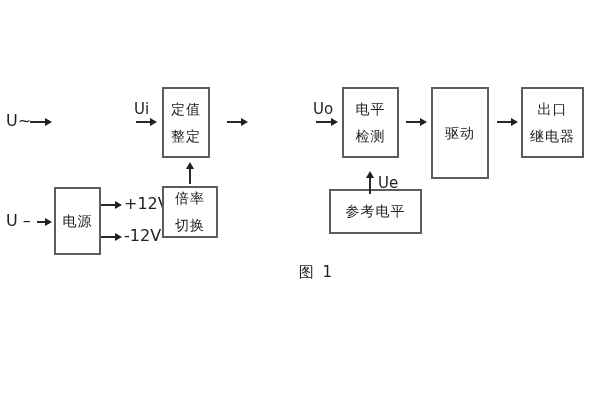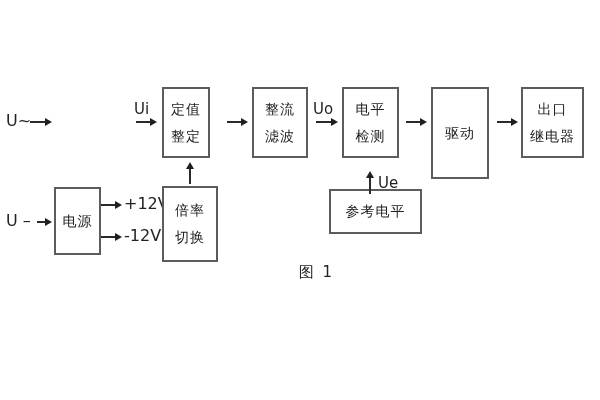--- a/index.html
+++ b/index.html
@@ -91,24 +91,20 @@
   <span class="sig" style="left:134px; top:101px;text-align:right;">Ui</span>
   <div class="arr-h" style="left:136px; top:121px; width:14px;"></div>
 
   <div class="box" style="left:162px; top:87px; width:48px; height:71px;">
     <span>定值</span>
     <span>整定</span>
   </div>
 
   <div class="arr-h" style="left:227px; top:121px; width:14px;"></div>
 
-  <div class="box" style="left:252px; top:87px; width:56px; height:71px;">
-    <span>整流</span>
-    <span>滤波</span>
-  </div>
 
   <span class="sig" style="left:313px; top:101px;">Uo</span>
   <div class="arr-h" style="left:316px; top:121px; width:15px;"></div>
 
   <div class="box" style="left:342px; top:87px; width:57px; height:71px;">
     <span>电平</span>
     <span>检测</span>
   </div>
 
   <div class="arr-h" style="left:406px; top:121px; width:14px;"></div>
@@ -130,21 +126,21 @@
   <div class="box" style="left:54px; top:187px; width:47px; height:68px;">
     <span>电源</span>
   </div>
 
   <div class="arr-h" style="left:101px; top:204px; width:14px;"></div>
   <span class="sig big" style="left:124px; top:195px;">+12V</span>
 
   <div class="arr-h" style="left:101px; top:236px; width:14px;"></div>
   <span class="sig big" style="left:124px; top:227px;">-12V</span>
 
-  <div class="box" style="left:162px; top:186px; width:56px; height:76px;">
+  <div class="box" style="left:162px; top:186px; width:56px; height:52px;">
     <span>倍率</span>
     <span>切换</span>
   </div>
 
   <div class="arr-v" style="left:189px; top:169px; height:15px;"></div>
 
   <div class="box" style="left:329px; top:189px; width:93px; height:45px;">
     <span>参考电平</span>
   </div>
 

